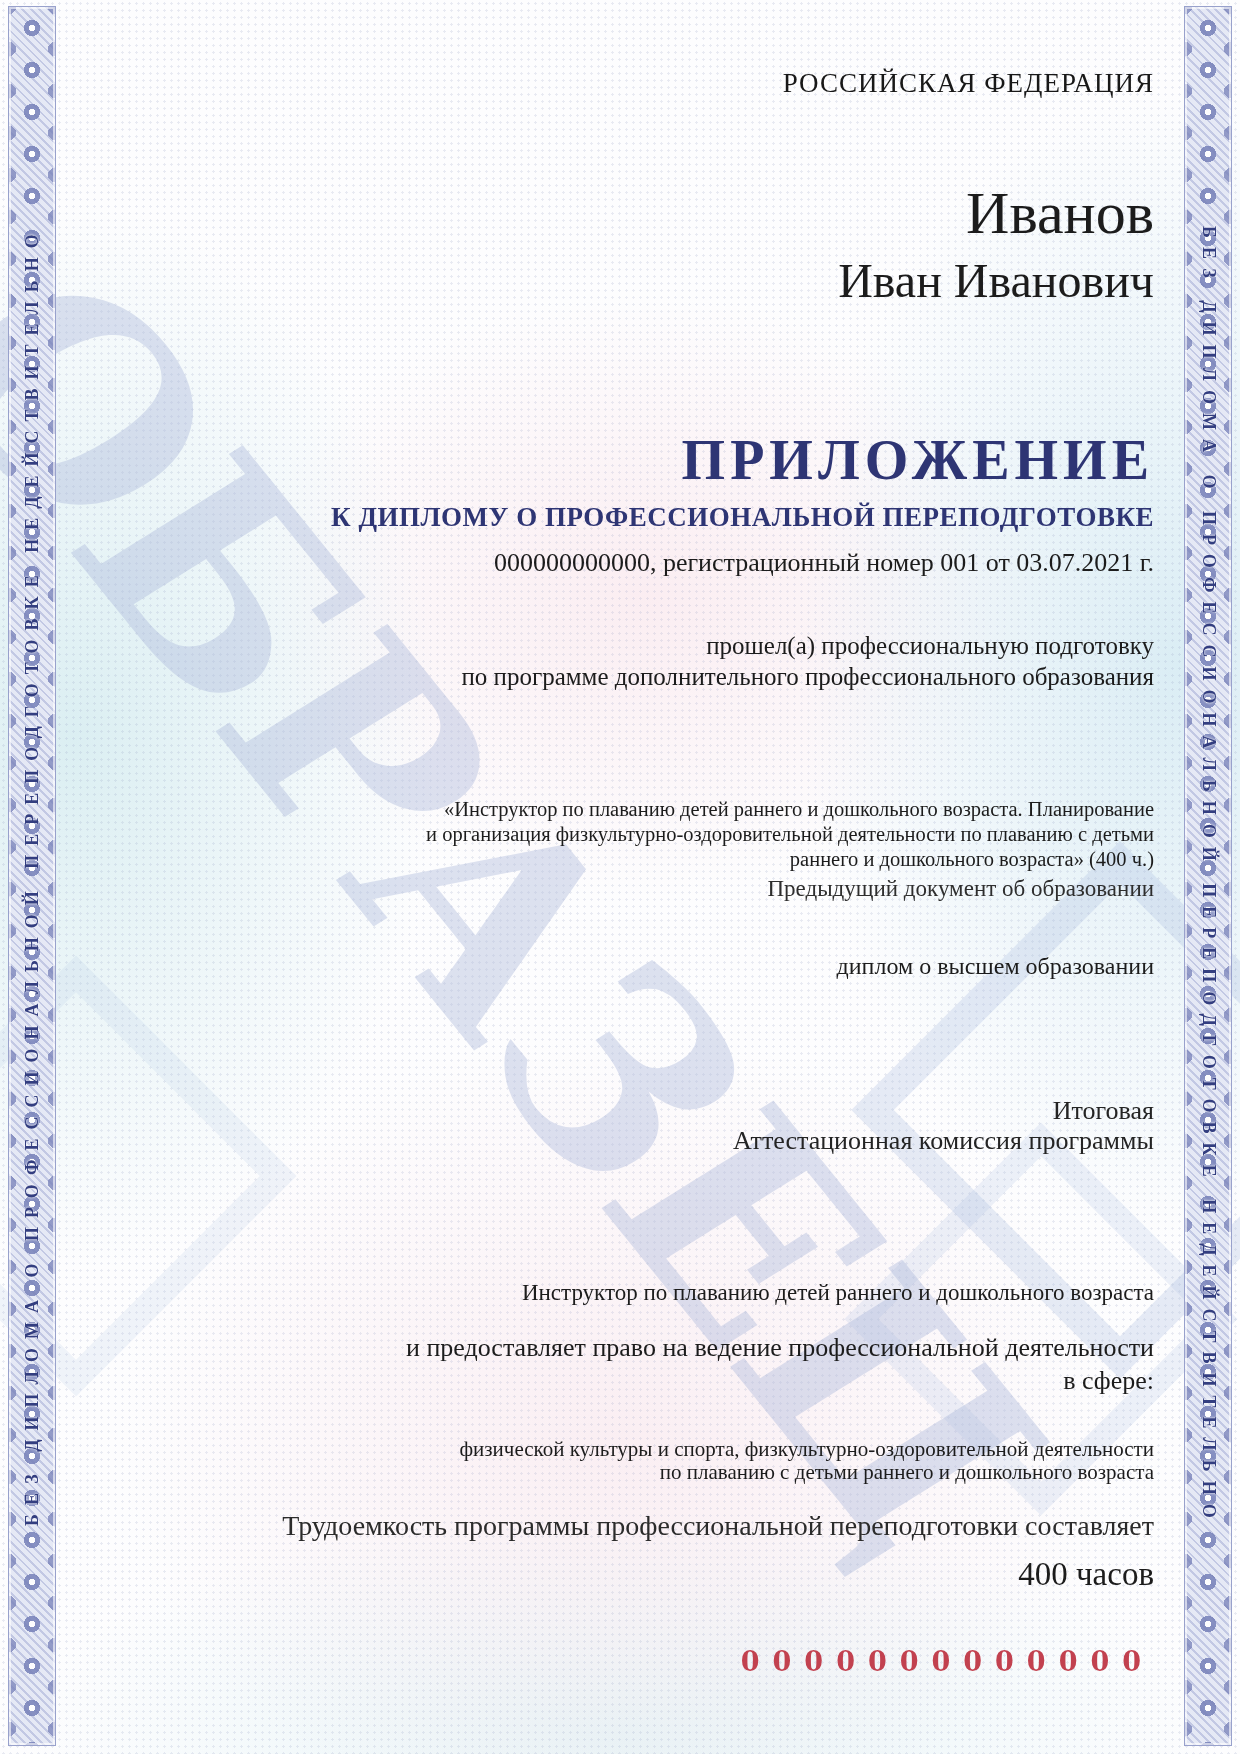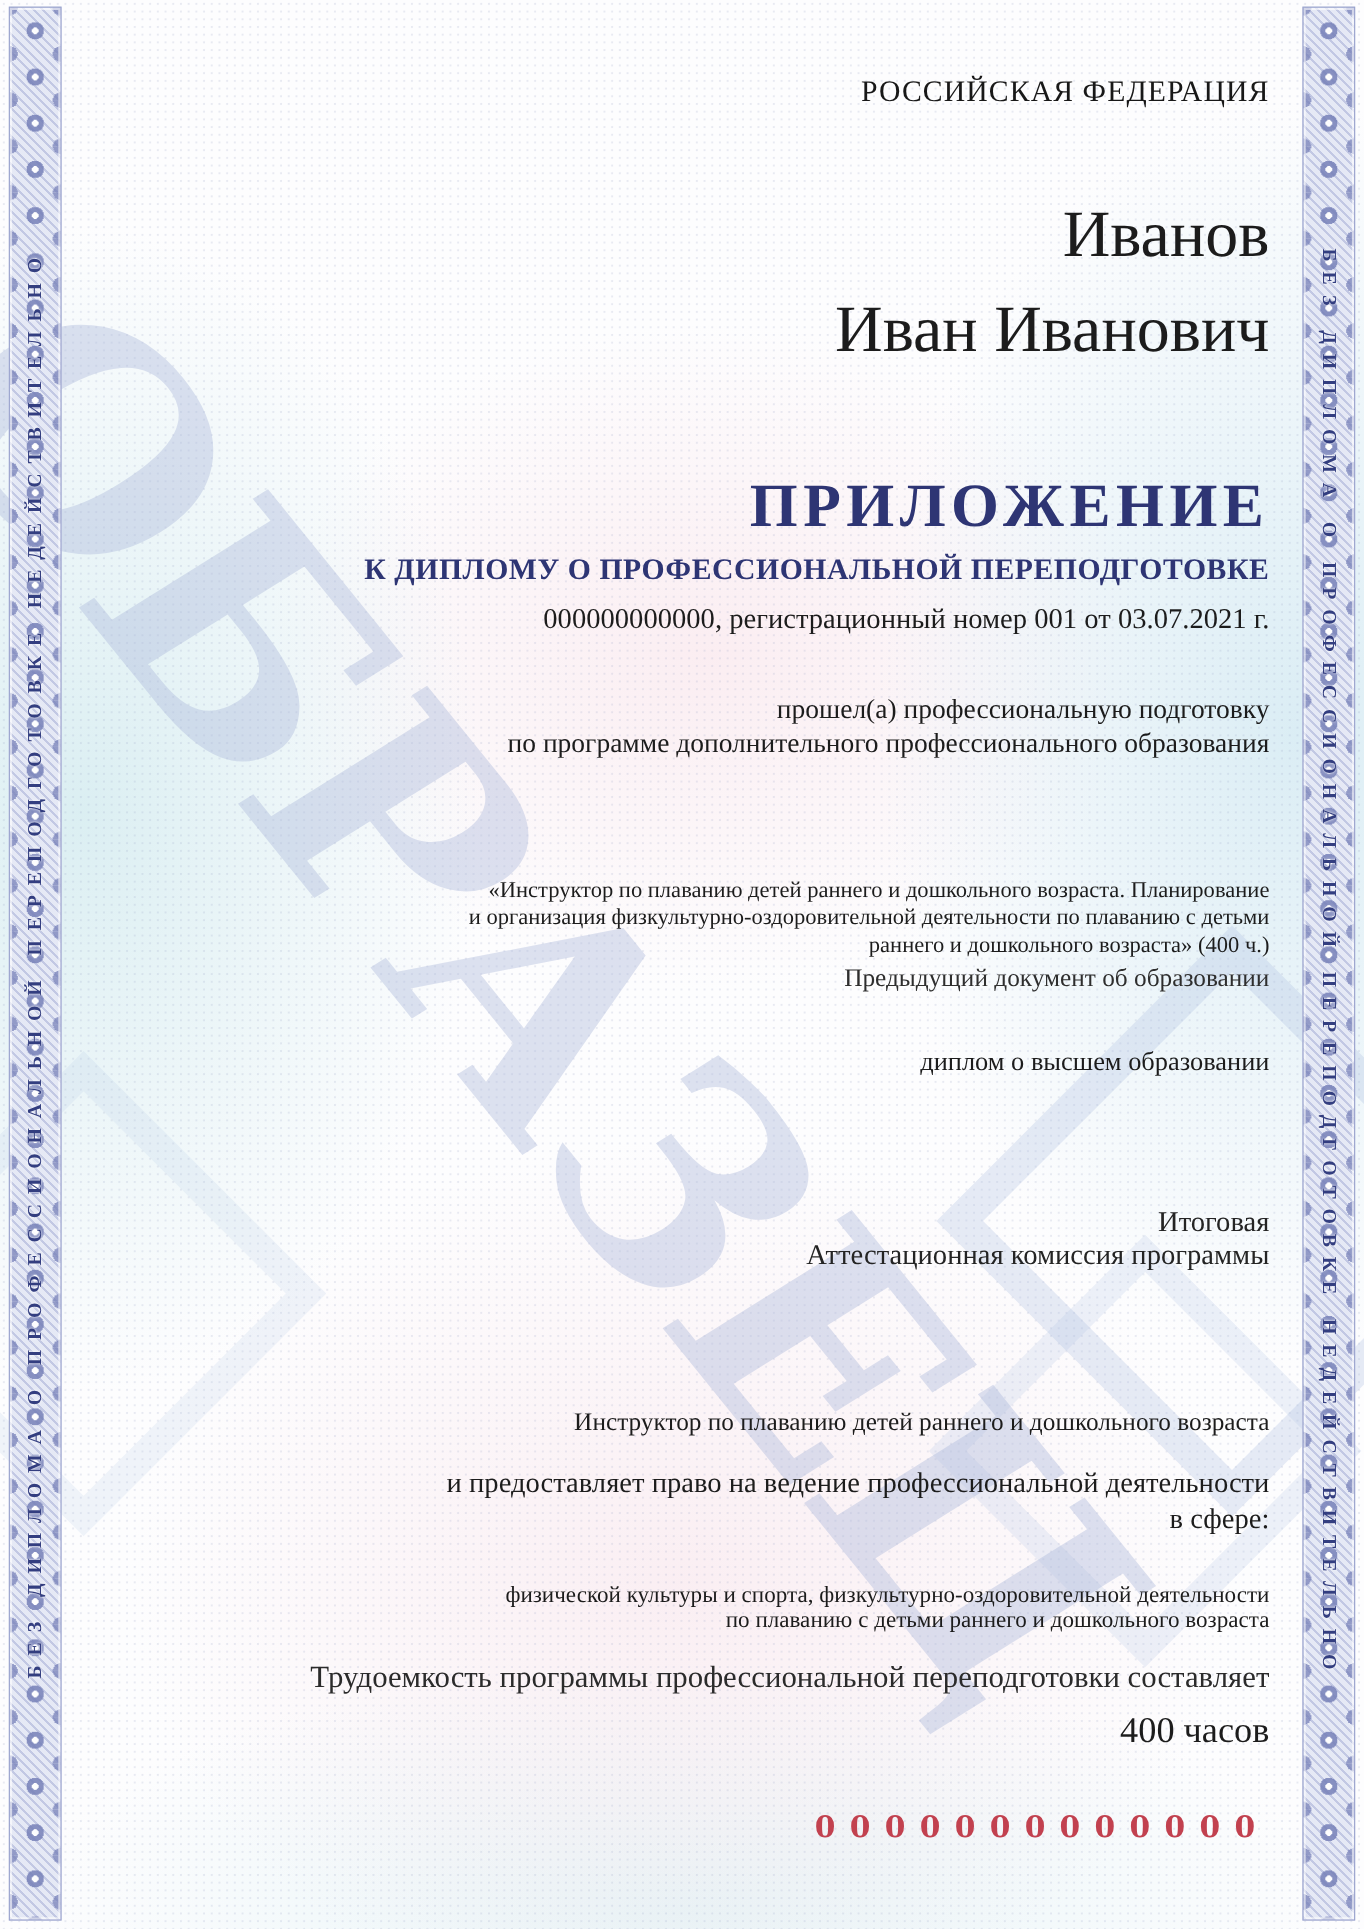--- a/index.html
+++ b/index.html
@@ -59,21 +59,21 @@
     font-weight:bold;font-size:18px;letter-spacing:9px;
     color:#333e80;white-space:nowrap;
     text-shadow:0 0 3px rgba(255,255,255,0.9), 0 0 1px rgba(255,255,255,0.9);
   }
   .border-text.down{writing-mode:vertical-rl;}
   .border-text.up{writing-mode:vertical-rl;transform:rotate(180deg);}
   .content{position:absolute;inset:0;z-index:1;}
   .tline{position:absolute;left:70px;right:86px;text-align:right;}
   .country{top:68px;font-size:27px;letter-spacing:1px;color:#181818;}
   .name1{top:182px;font-size:60px;line-height:1.05;}
-  .name2{top:256px;font-size:60px;line-height:1.05;margin-top:12px;}
+  .name2{top:256px;font-size:48px;line-height:1.05;}
   .doc-title{top:428px;font-size:56px;font-weight:bold;letter-spacing:5px;color:#2e3574;}
   .doc-subtitle{top:502px;font-size:27px;font-weight:bold;letter-spacing:0.5px;color:#2e3574;}
   .reg-line{top:548px;font-size:26px;}
   .train1{top:632px;font-size:25px;}
   .train2{top:663px;font-size:25px;}
   .program{top:797px;font-size:20.5px;line-height:25px;}
   .prev-label{top:876px;font-size:23px;color:#2e2e2e;}
   .prev-value{top:953px;font-size:24px;}
   .comm1{top:1096px;font-size:26px;color:#242424;}
   .comm2{top:1126px;font-size:26px;color:#242424;}

